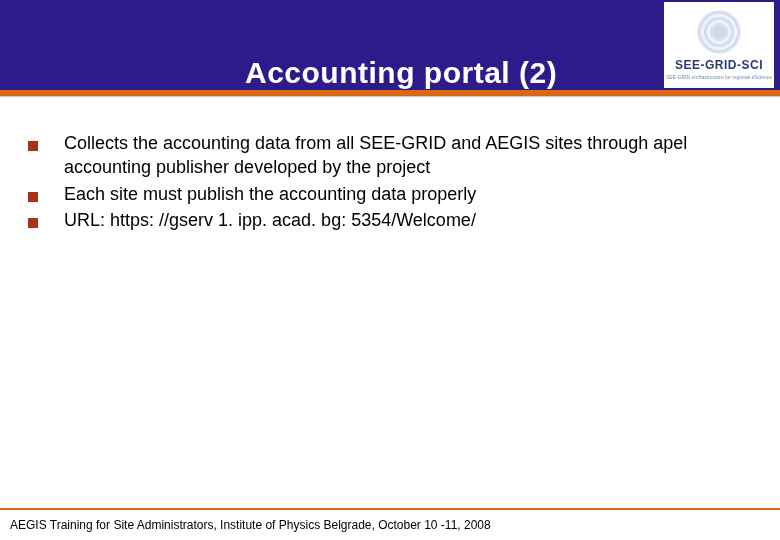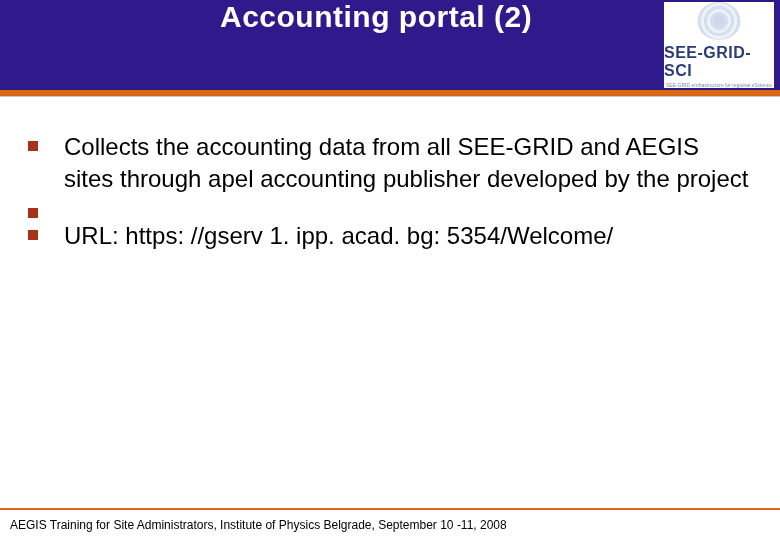--- a/index.html
+++ b/index.html
@@ -9,22 +9,23 @@
     background: #ffffff;
     font-family: Verdana, Geneva, sans-serif;
     position: relative;
     overflow: hidden;
   }
   .header {
     width: 100%;
     height: 90px;
     background: #2e1a8a;
     display: flex;
-    align-items: flex-start;
+    align-items: flex-end;
     position: relative;
+    padding-left: 25px;
   }
   .title {
     color: #ffffff;
     font-size: 30px;
     font-weight: bold;
     margin-left: 220px;
     letter-spacing: 0.5px;
   }
   .logo-box {
     position: absolute;
@@ -41,21 +42,21 @@
   .logo-swirl {
     width: 44px;
     height: 44px;
     border-radius: 50%;
     background:
       radial-gradient(circle at 50% 50%, #cfd8e8 0 6px, transparent 6px),
       repeating-radial-gradient(circle at 50% 50%, #d6dfee 0 3px, #eef2f8 3px 6px);
     margin-bottom: 4px;
   }
   .logo-text {
-    font-size: 16px;
+    font-size: 12px;
     font-weight: bold;
     color: #2a3b7a;
     letter-spacing: 0.5px;
   }
   .logo-sub {
     font-size: 5px;
     color: #7a88a8;
     margin-top: 2px;
     text-align: center;
   }
@@ -79,21 +80,21 @@
   }
   .bullet {
     width: 10px;
     height: 10px;
     background: #a83218;
     margin-top: 10px;
     margin-right: 26px;
     flex-shrink: 0;
   }
   .bullet-text {
-    font-size: 24px;
+    font-size: 18px;
     color: #000000;
     line-height: 1.35;
   }
   .footer-line {
     position: absolute;
     bottom: 30px;
     left: 0;
     width: 100%;
     height: 2px;
     background: #d96815;
@@ -120,21 +121,22 @@
 <div class="orange-line"></div>
 <div class="thin-line"></div>
 
 <div class="content">
   <div class="bullet-row">
     <div class="bullet"></div>
     <div class="bullet-text">Collects the accounting data from all SEE-GRID and AEGIS sites through apel accounting publisher developed by the project</div>
   </div>
   <div class="bullet-row">
     <div class="bullet"></div>
+    <div class="bullet-text">Each site must publish the accounting data properly</div>
   </div>
   <div class="bullet-row">
     <div class="bullet"></div>
     <div class="bullet-text">URL: https: //gserv 1. ipp. acad. bg: 5354/Welcome/</div>
   </div>
 </div>
 
 <div class="footer-line"></div>
-<div class="footer">AEGIS Training for Site Administrators, Institute of Physics Belgrade, September 10 -11, 2008</div>
+<div class="footer">AEGIS Training for Site Administrators, Institute of Physics Belgrade, October 10 -11, 2008</div>
 
 </body></html>

